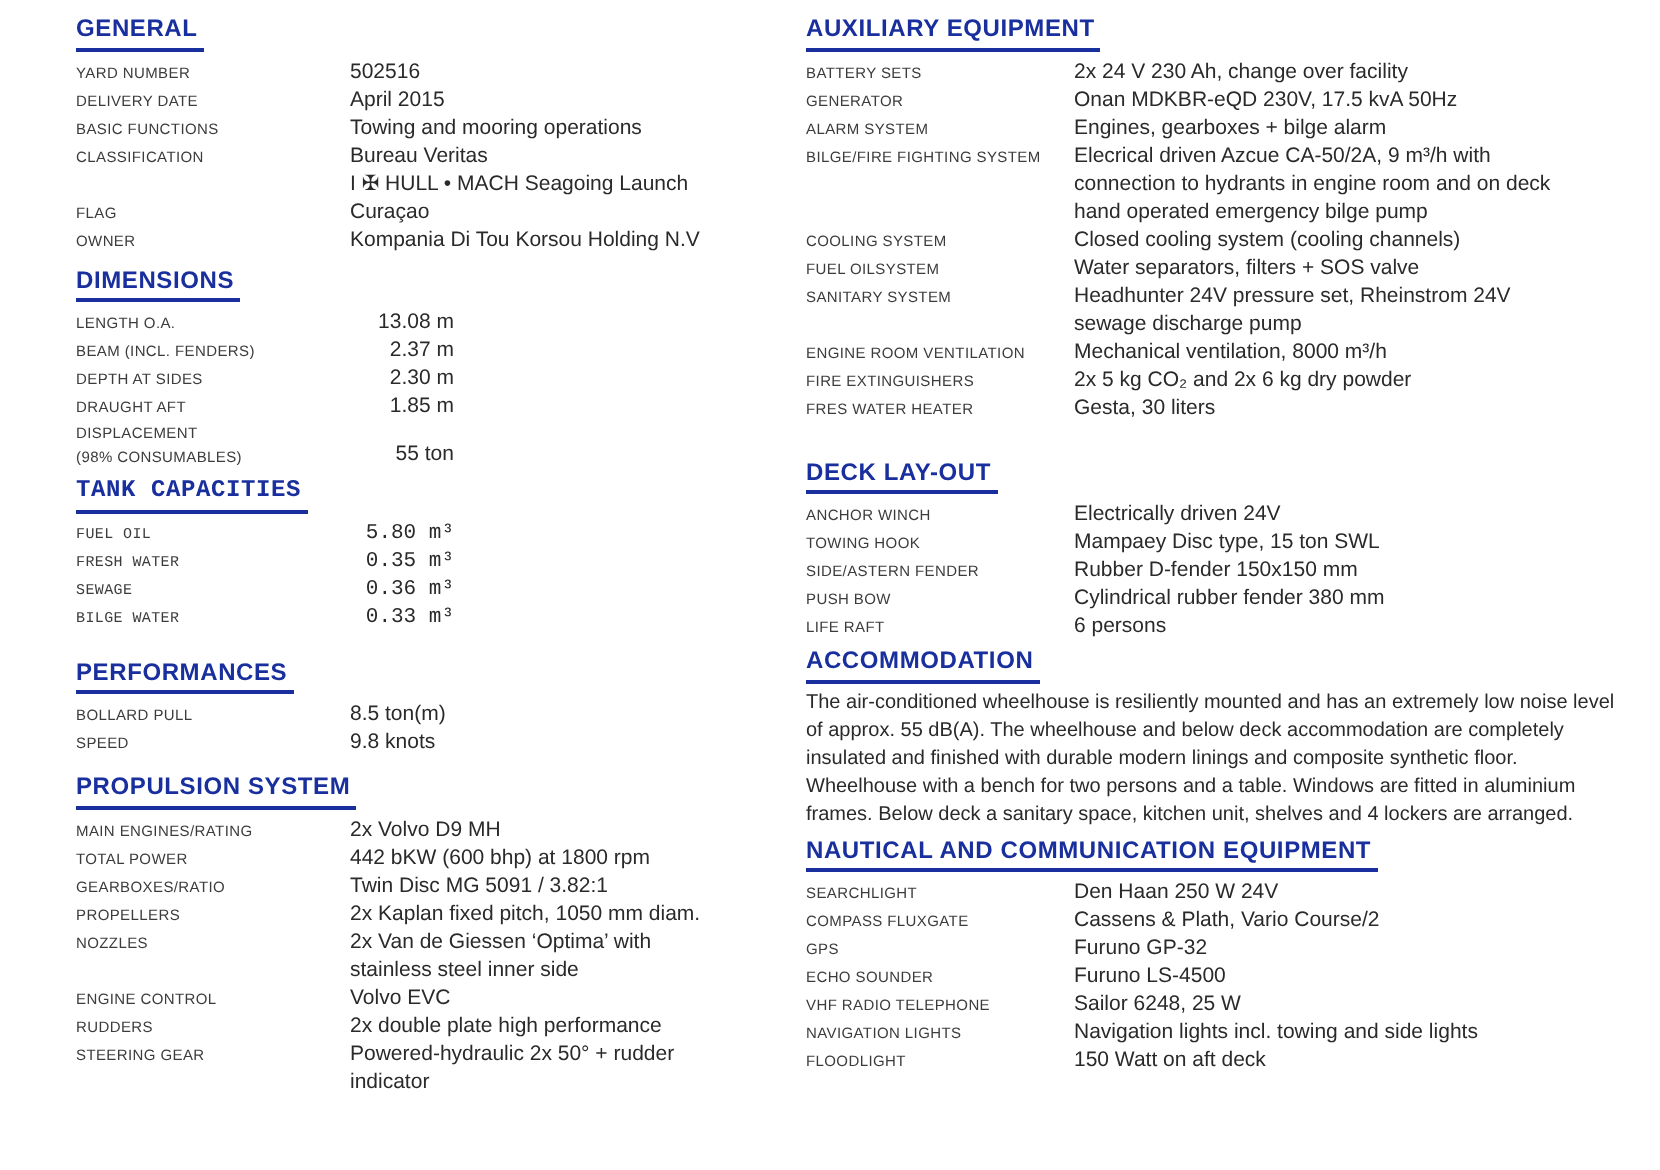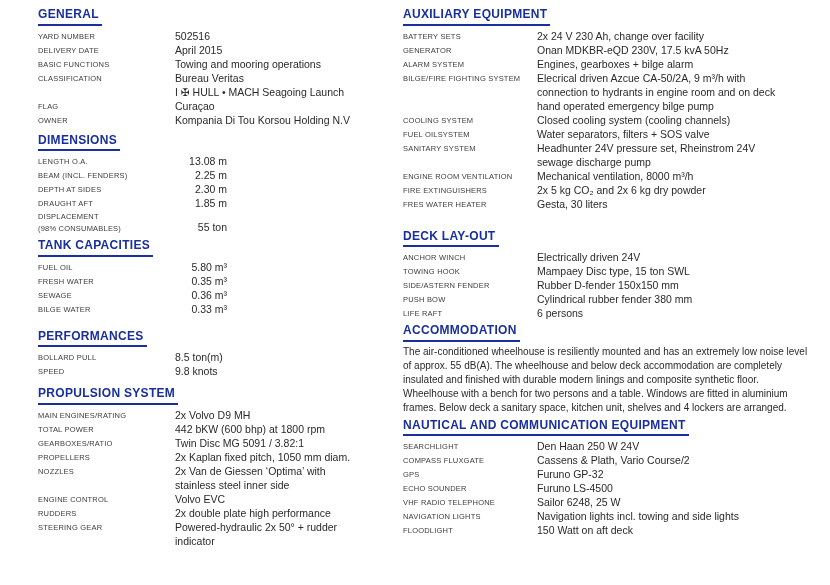--- a/index.html
+++ b/index.html
@@ -13,21 +13,21 @@
     color: var(--body-color, #2a2a2a);
   }
   .page { position: absolute; inset: 0; }
   .col { position: absolute; top: 8px; }
   #col-left  { left: 38px;  width: 360px; }
   #col-right { left: 403px; width: 424px; }
 
   section { margin: 0; }
   
   #col-left  section:nth-of-type(2) { margin-top: 7px; }
-  #col-left  section:nth-of-type(3) { margin-top: 5px; }
+  #col-left  section:nth-of-type(3) { margin-top: 5px; font-family: Liberation Mono, monospace; }
   #col-left  section:nth-of-type(4) { margin-top: 14px; }
   #col-left  section:nth-of-type(5) { margin-top: 9px; }
   #col-right section:nth-of-type(2) { margin-top: 19px; }
   #col-right section:nth-of-type(3) { margin-top: 4px; }
   #col-right section:nth-of-type(4) { margin-top: 4px; }
 
   .section-title {
     display: table;
     font-size: 12px;
     line-height: 13px;
@@ -123,21 +123,21 @@
   <section>
     <h2 class="section-title">DIMENSIONS</h2>
     <div class="section-body align-right">
   <div class="row">
     <div class="label">LENGTH O.A.</div>
     <div class="value">13.08 m</div>
   </div>
 
   <div class="row">
     <div class="label">BEAM (INCL. FENDERS)</div>
-    <div class="value">2.25 m</div>
+    <div class="value">2.37 m</div>
   </div>
 
   <div class="row">
     <div class="label">DEPTH AT SIDES</div>
     <div class="value">2.30 m</div>
   </div>
 
   <div class="row">
     <div class="label">DRAUGHT AFT</div>
     <div class="value">1.85 m</div>

